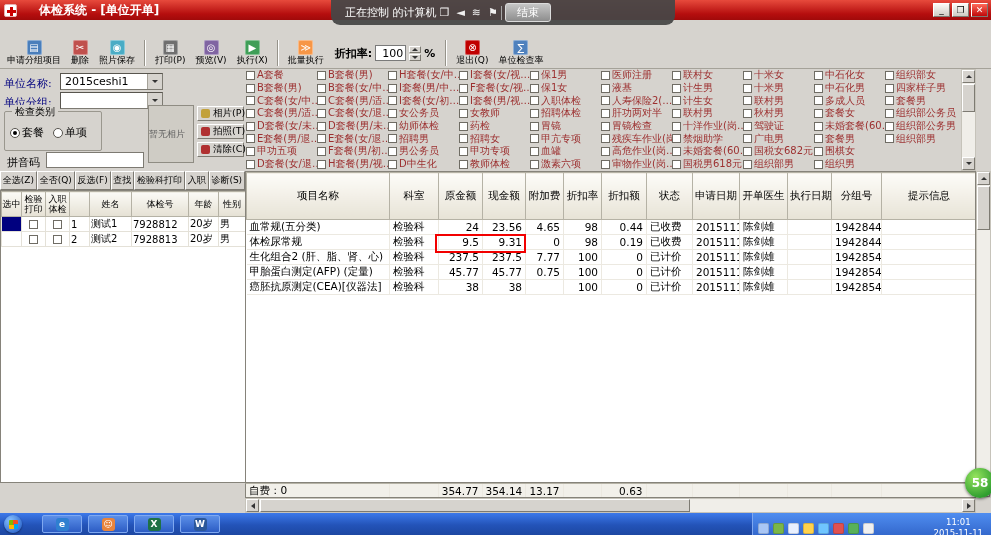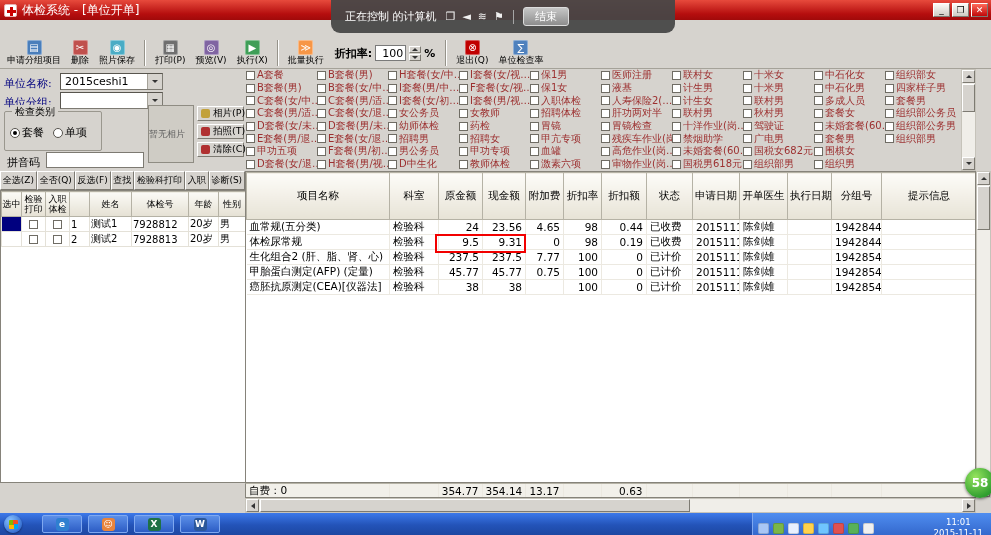--- a/index.html
+++ b/index.html
@@ -7,31 +7,31 @@
   .screen{position:relative;width:991px;height:535px;overflow:hidden;background:#d6d3ce;
           font-family:"DejaVu Sans",sans-serif;color:#000}
 
   
   .titlebar{position:absolute;left:0;top:0;width:991px;height:20px;
             background:linear-gradient(180deg,#e74a3c,#b50e0e 70%,#a00a0a);
             display:flex;align-items:center;padding:0 4px;color:#fff}
   .app-icon{width:13px;height:13px;background:#fff;border:1px solid #e9b0b0;position:relative;flex:none;border-radius:2px}
   .app-icon::before{content:"";position:absolute;left:5px;top:2px;width:3px;height:9px;background:#c00}
   .app-icon::after{content:"";position:absolute;left:2px;top:5px;width:9px;height:3px;background:#c00}
-  .title{font-size:12px;font-weight:normal;margin-left:5px;white-space:nowrap}
+  .title{font-size:12px;font-weight:bold;margin-left:22px;white-space:nowrap}
   .win-btns{position:absolute;right:3px;top:3px;display:flex;gap:2px}
   .wbtn{width:17px;height:14px;font-size:9px;line-height:12px;text-align:center;
         background:linear-gradient(#fbfaf6,#cfccc4);border:1px solid #fff;
         border-right-color:#7d7a72;border-bottom-color:#7d7a72;color:#000;cursor:default}
   .wbtn.close{background:linear-gradient(#ff6a5a,#c00909);color:#fff;font-weight:bold}
 
   
-  .remote{position:absolute;left:331px;top:0;width:344px;height:33px;z-index:40;
+  .remote{position:absolute;left:331px;top:0;width:344px;height:25px;z-index:40;
           background:rgba(70,70,70,.94);border-radius:0 0 9px 9px;
-          display:flex;align-items:center;gap:9px;padding:0 14px;color:#fff}
+          display:flex;align-items:center;gap:3px;padding:0 14px;color:#fff}
   .remote-text{font-size:11px;white-space:nowrap}
   .remote-ico{font-size:11px;opacity:.92;line-height:1}
   .rdivider{width:1px;height:14px;background:#a5a5a5}
   .end-btn{background:linear-gradient(#c6c6c6,#8d8d8d);border:1px solid #dcdcdc;border-radius:3px;
            color:#fff;font-size:11px;padding:1px 11px;white-space:nowrap}
 
   
   .menubar{position:absolute;left:0;top:20px;width:991px;height:17px;background:#d6d3ce;
            display:flex;align-items:center;font-size:12px;border-bottom:1px solid #b8b5ad}
   .doc-icon{width:11px;height:13px;background:#fff;border:1px solid #7d7a72;margin:0 5px 0 3px;position:relative;flex:none}

